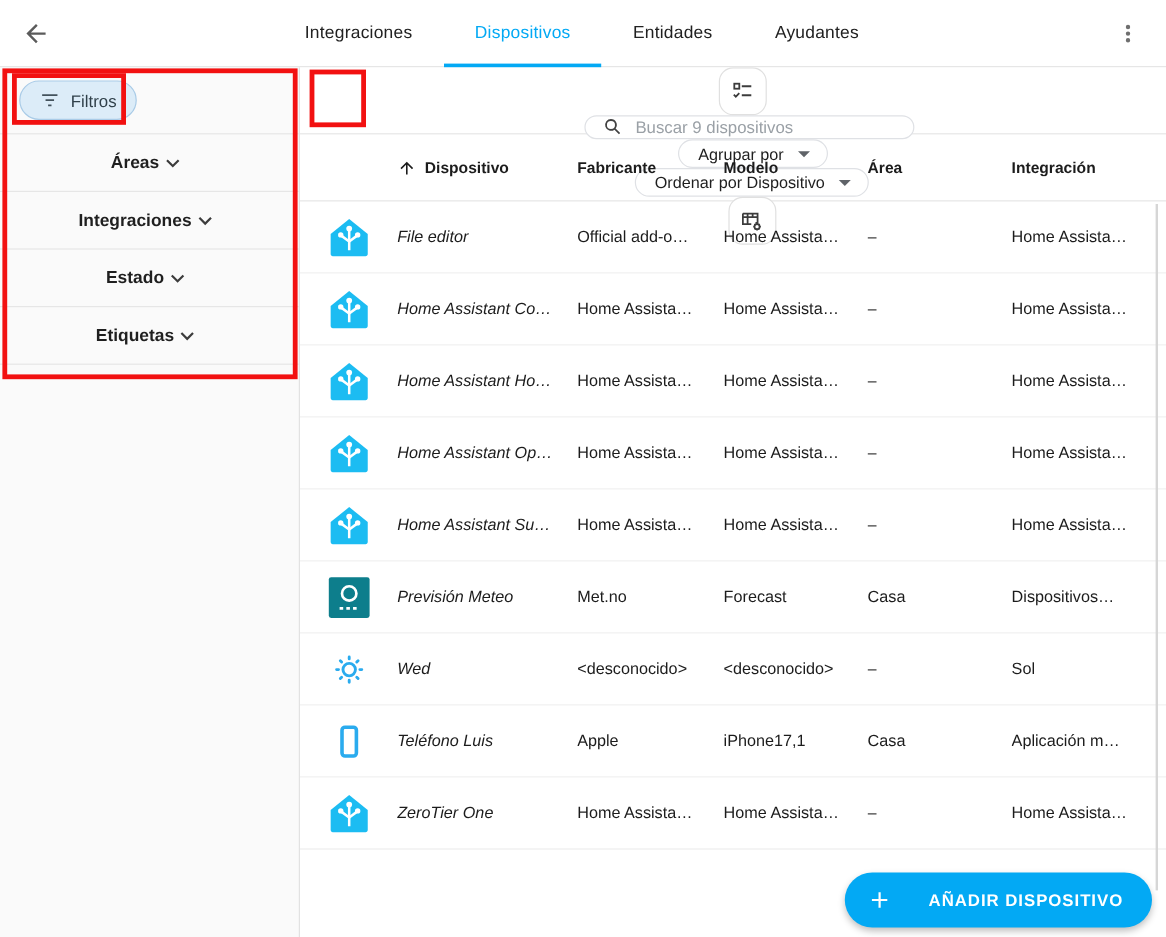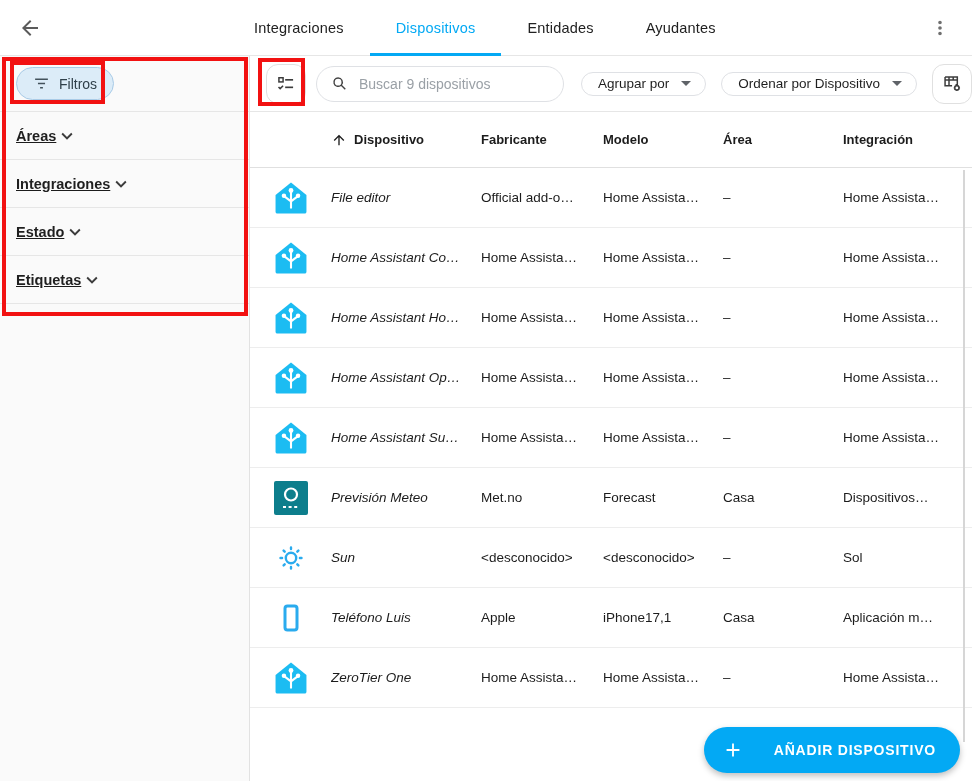--- a/index.html
+++ b/index.html
@@ -43,36 +43,37 @@
     background:#fafafa; border-right:1px solid #e2e2e2;
   }
   .filters-row { height:56px; display:flex; align-items:center; padding:0 16px;
     border-bottom:1px solid #e6e6e6; }
   .filters-btn {
     display:flex; align-items:center; gap:9px; height:33px; padding:0 16px;
     background:#dcecf8; border:1px solid #a9cbe7; border-radius:17px;
     font-size:14px; color:#30404a; cursor:pointer;
   }
   .side-section {
-    height:48px; display:flex; align-items:center; justify-content:flex-start;
-    padding:0 18px 0 16px; border-bottom:1px solid #e6e6e6; cursor:pointer;text-decoration:underline;
+    height:48px; display:flex; align-items:center; justify-content:center;
+    padding:0 18px 0 16px; border-bottom:1px solid #e6e6e6; cursor:pointer;
   }
   .side-section .lbl { font-size:14.5px; font-weight:700; color:#1f1f1f; }
 
   
   .anno { position:absolute; border:4px solid #f21111; z-index:50; pointer-events:none; }
   .anno-sidebar { left:2px;  top:57px; width:246px; height:259px; }
   .anno-filtros { left:10px; top:61px; width:95px;  height:43px; }
   .anno-iconbtn { left:258px; top:58px; width:47px; height:48px; }
 
   
   .main { position:absolute; left:250px; top:56px; width:722px; height:725px; background:#fff; }
   .toolbar {
     height:56px; display:flex; align-items:center; padding-left:16px;
     border-bottom:1px solid #e6e6e6;
+    flex-direction:column;
   }
   .sq-btn {
     width:40px; height:40px; border:1px solid #e0e0e0; border-radius:12px;
     background:#fff; display:flex; align-items:center; justify-content:center;
     cursor:pointer; flex:0 0 auto;
   }
   .search {
     margin-left:10px; width:275px; height:36px; border:1px solid #dfe1e5;
     border-radius:18px; display:flex; align-items:center; padding:0 12px 0 14px;
     gap:10px; background:#fff;
@@ -395,21 +396,21 @@
     <div class="col-icon">
         <span class="row-icon">
       <svg width="36" height="36" viewBox="0 0 36 36">
             <g stroke="#2aabee" stroke-width="2.4" fill="none" stroke-linecap="round">
               <circle cx="18" cy="18" r="5.2"></circle>
               <path d="M18 7.5v1.6M18 26.9v1.6M7.5 18h1.6M26.9 18h1.6M10.6 10.6l1.1 1.1M24.3 24.3l1.1 1.1M25.4 10.6l-1.1 1.1M11.7 24.3l-1.1 1.1"></path>
             </g>
           </svg>
     </span>
       </div>
-    <div class="col-name">Sun</div>
+    <div class="col-name">Wed</div>
     <div class="col-fab">&lt;desconocido&gt;</div>
     <div class="col-mod">&lt;desconocido&gt;</div>
     <div class="col-area">–</div>
     <div class="col-int">Sol</div>
   </div>
 
   <div class="trow">
     <div class="col-icon">
         <span class="row-icon">
       <svg width="36" height="36" viewBox="0 0 36 36">

